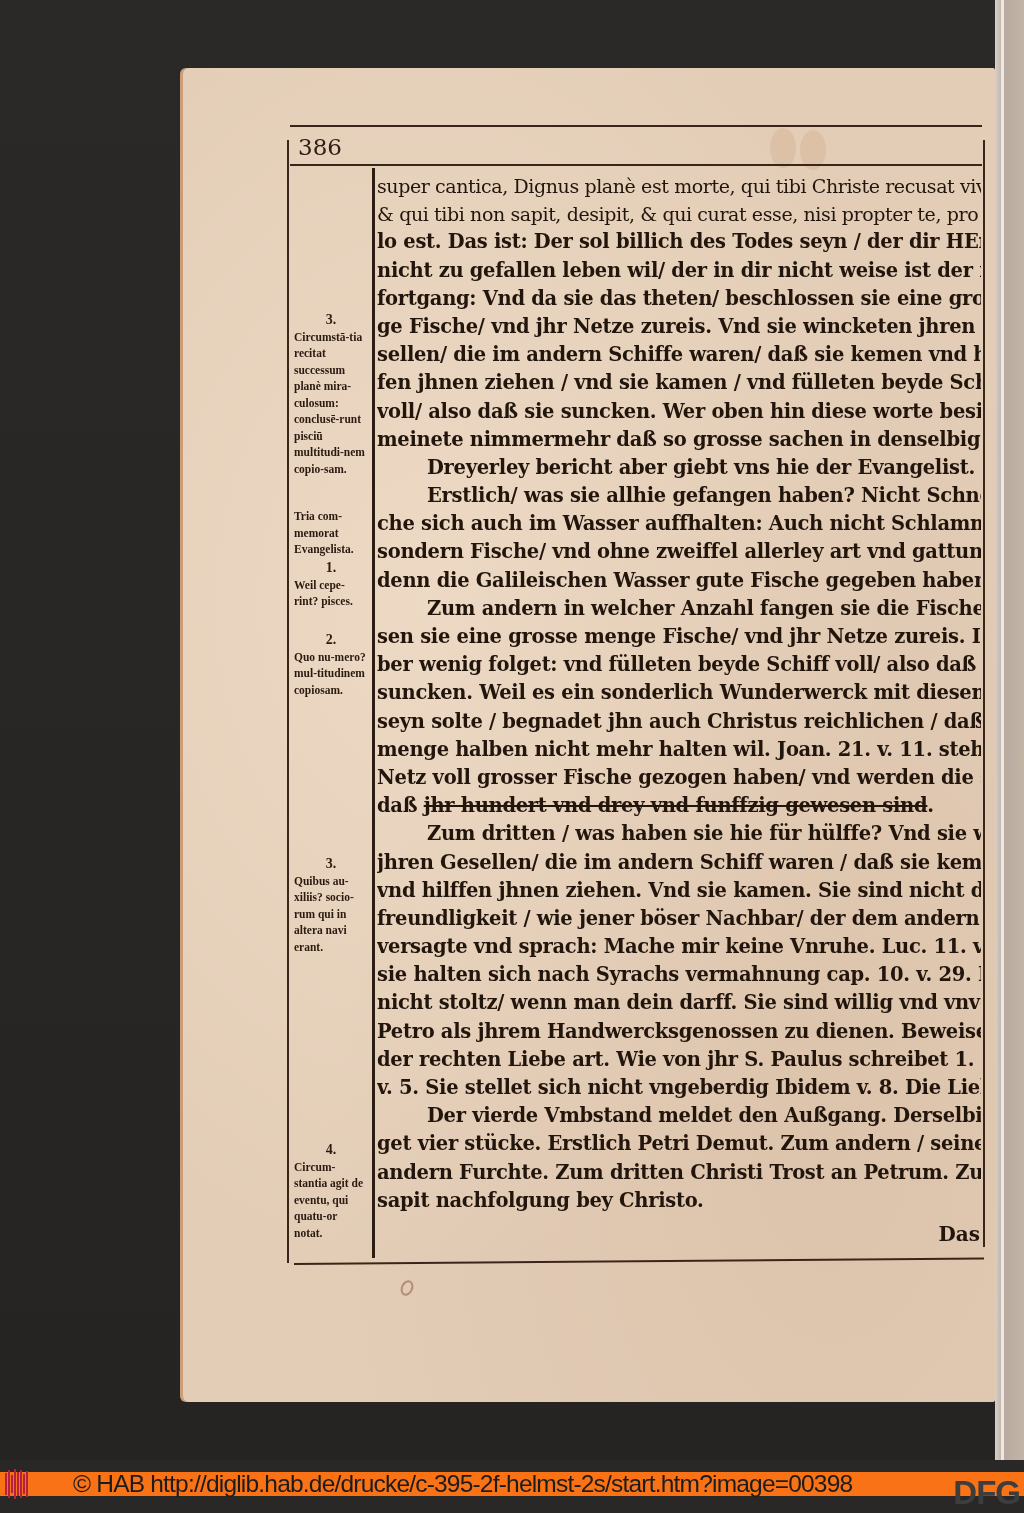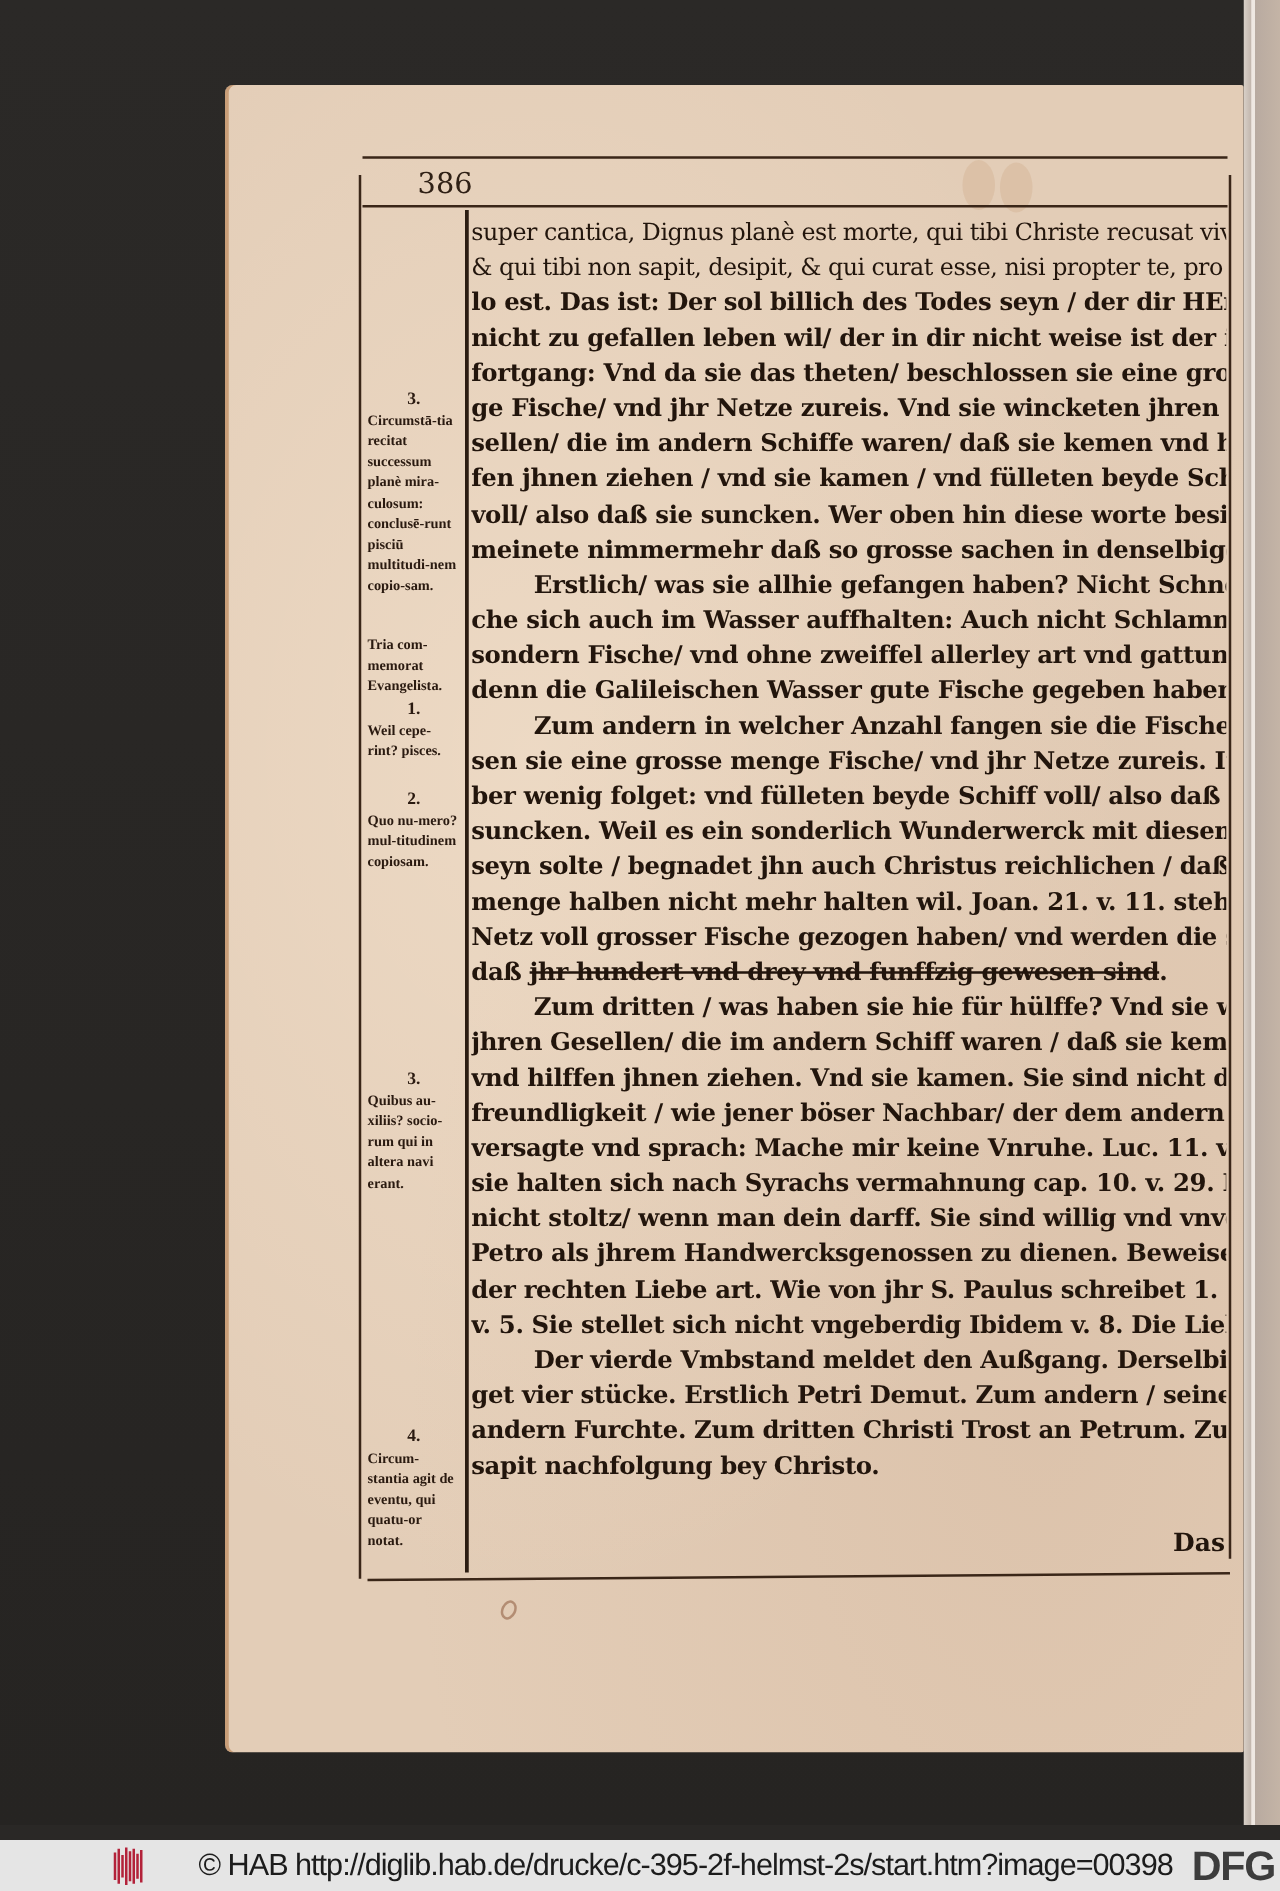--- a/index.html
+++ b/index.html
@@ -19,21 +19,21 @@
     box-shadow: inset 3px 0 0 #c99e78;
   }
   .next-page-edge {
     position: absolute; left: 995px; top: 0; width: 29px; height: 1460px;
     background: linear-gradient(90deg, #d8d0c8 0%, #b8aaa0 30%, #c4b4a6 100%);
   }
   .next-page-edge .strip { position:absolute; left:6px; top:0; width:3px; height:100%; background:#efe8e2; }
   .top-rule { position: absolute; left: 290px; top: 125px; width: 692px; height: 2px; background: #3a2618; }
   .header {
     position: absolute; left: 290px; top: 132px; width: 690px; height: 30px;
-    display: flex; align-items: center; text-align: right;
+    display: flex; align-items: center;
   }
   .page-number { width: 80px; font-size: 23px; color: #2f2015; padding-left: 8px; }
   .running-title { font-size: 22px; font-weight: bold; color: #24170e; margin-left: 75px; letter-spacing: 0.2px; }
   .running-title .latin { font-weight: normal; }
   .header-rule { position: absolute; left: 290px; top: 164px; width: 692px; height: 2px; background: #3a2618; }
   .frame-left { position: absolute; left: 287px; top: 140px; width: 2px; height: 1123px; background: #3a2618; }
   .frame-inner { position: absolute; left: 372px; top: 168px; width: 3px; height: 1090px; background: #2c1d12; }
   .frame-right { position: absolute; left: 983px; top: 140px; width: 2px; height: 1107px; background: #3a2618; }
   .bottom-rule { position: absolute; left: 294px; top: 1263px; width: 690px; height: 2px; background: #3a2618; transform: rotate(-0.45deg); transform-origin: left; }
 
@@ -53,22 +53,22 @@
     position: absolute; left: 4px; width: 74px; font-size: 11.5px; line-height: 16.5px; color: #2a1a10;
     font-family: "Liberation Serif", serif; font-weight: bold; text-align: left;
   }
   .note .num { display: block; text-align: center; font-size: 14px; font-weight: bold; }
 
   .catchword { position: absolute; right: 44px; top: 1222px; font-size: 20px; font-weight: bold; color: #22150c; }
   .stain { position: absolute; border: 2px solid rgba(140,90,60,0.55); border-radius: 50%; width: 8px; height: 12px; transform: rotate(25deg); }
   .stain2 { position: absolute; width: 26px; height: 40px; border-radius: 50%; background: rgba(200,160,120,0.25); }
 
   .footer {
-    position: absolute; left: 0; top: 1472px; width: 1024px; height: 41px; background: #e5e5e5;
-    display: flex; align-items: center; justify-content: center;
+    position: absolute; left: 0; top: 1472px; width: 1024px; height: 24px; background: #f97316;
+    display: flex; align-items: center;
   }
   .footer-logo { width: 30px; height: 30px; margin-left: 5px; display:flex; align-items:center; gap:1px; }
   .footer-logo span { display:block; width: 2px; background: #b3223a; }
   .footer-credit { margin-left: 38px; font-family: "Liberation Sans", sans-serif; font-size: 24.5px; color: #1c1c1c; letter-spacing: -0.8px; white-space: nowrap; }
   .footer-dfg { position: absolute; right: 4px; top: 0; font-family: "Liberation Sans", sans-serif; font-weight: bold; font-size: 33px; color: #3d3d3d; line-height: 41px; letter-spacing: -1px; }
 </style>
 </head>
 <body>
 
 <div class="backdrop"></div>
@@ -104,20 +104,21 @@
     <div class="line latin"><span>super cantica, Dignus planè est morte, qui tibi Christe recusat vivere,</span></div>
     <div class="line latin"><span>&amp; qui tibi non sapit, desipit, &amp; qui curat esse, nisi propter te, pro nihi-</span></div>
     <div class="line"><span>lo est. Das ist: Der sol billich des Todes seyn / der dir HErr Christe</span></div>
     <div class="line"><span>nicht zu gefallen leben wil/ der in dir nicht weise ist der ist närrisch/ vnd</span></div>
     <div class="line"><span>fortgang: Vnd da sie das theten/ beschlossen sie eine grosse men-</span></div>
     <div class="line"><span>ge Fische/ vnd jhr Netze zureis. Vnd sie wincketen jhren Ge-</span></div>
     <div class="line"><span>sellen/ die im andern Schiffe waren/ daß sie kemen vnd hilf-</span></div>
     <div class="line"><span>fen jhnen ziehen / vnd sie kamen / vnd fülleten beyde Schiff</span></div>
     <div class="line"><span>voll/ also daß sie suncken.    Wer oben hin diese worte besihet/ der</span></div>
     <div class="line"><span>meinete nimmermehr daß so grosse sachen in denselbigen stecken solten.</span></div>
+    <div class="line indent last"><span>Dreyerley bericht aber giebt vns hie der Evangelist.</span></div>
     <div class="line indent"><span>Erstlich/ was sie allhie gefangen haben? Nicht Schnecken/ wel-</span></div>
     <div class="line"><span>che sich auch im Wasser auffhalten: Auch nicht Schlamm vnd Kot/</span></div>
     <div class="line"><span>sondern Fische/ vnd ohne zweiffel allerley art vnd gattung. Wie</span></div>
     <div class="line last"><span>denn die Galileischen Wasser gute Fische gegeben haben.</span></div>
     <div class="line indent"><span>Zum andern in welcher Anzahl fangen sie die Fische? Beschlos-</span></div>
     <div class="line"><span>sen sie eine grosse menge Fische/ vnd jhr Netze zureis. Item v-</span></div>
     <div class="line"><span>ber wenig folget: vnd fülleten beyde Schiff voll/ also daß sie</span></div>
     <div class="line"><span>suncken. Weil es ein sonderlich Wunderwerck mit diesem Fischfang</span></div>
     <div class="line"><span>seyn solte / begnadet jhn auch Christus reichlichen / daß das Netze der</span></div>
     <div class="line"><span>menge halben nicht mehr halten wil. Joan. 21. v. 11. stehet/ daß sie das</span></div>

